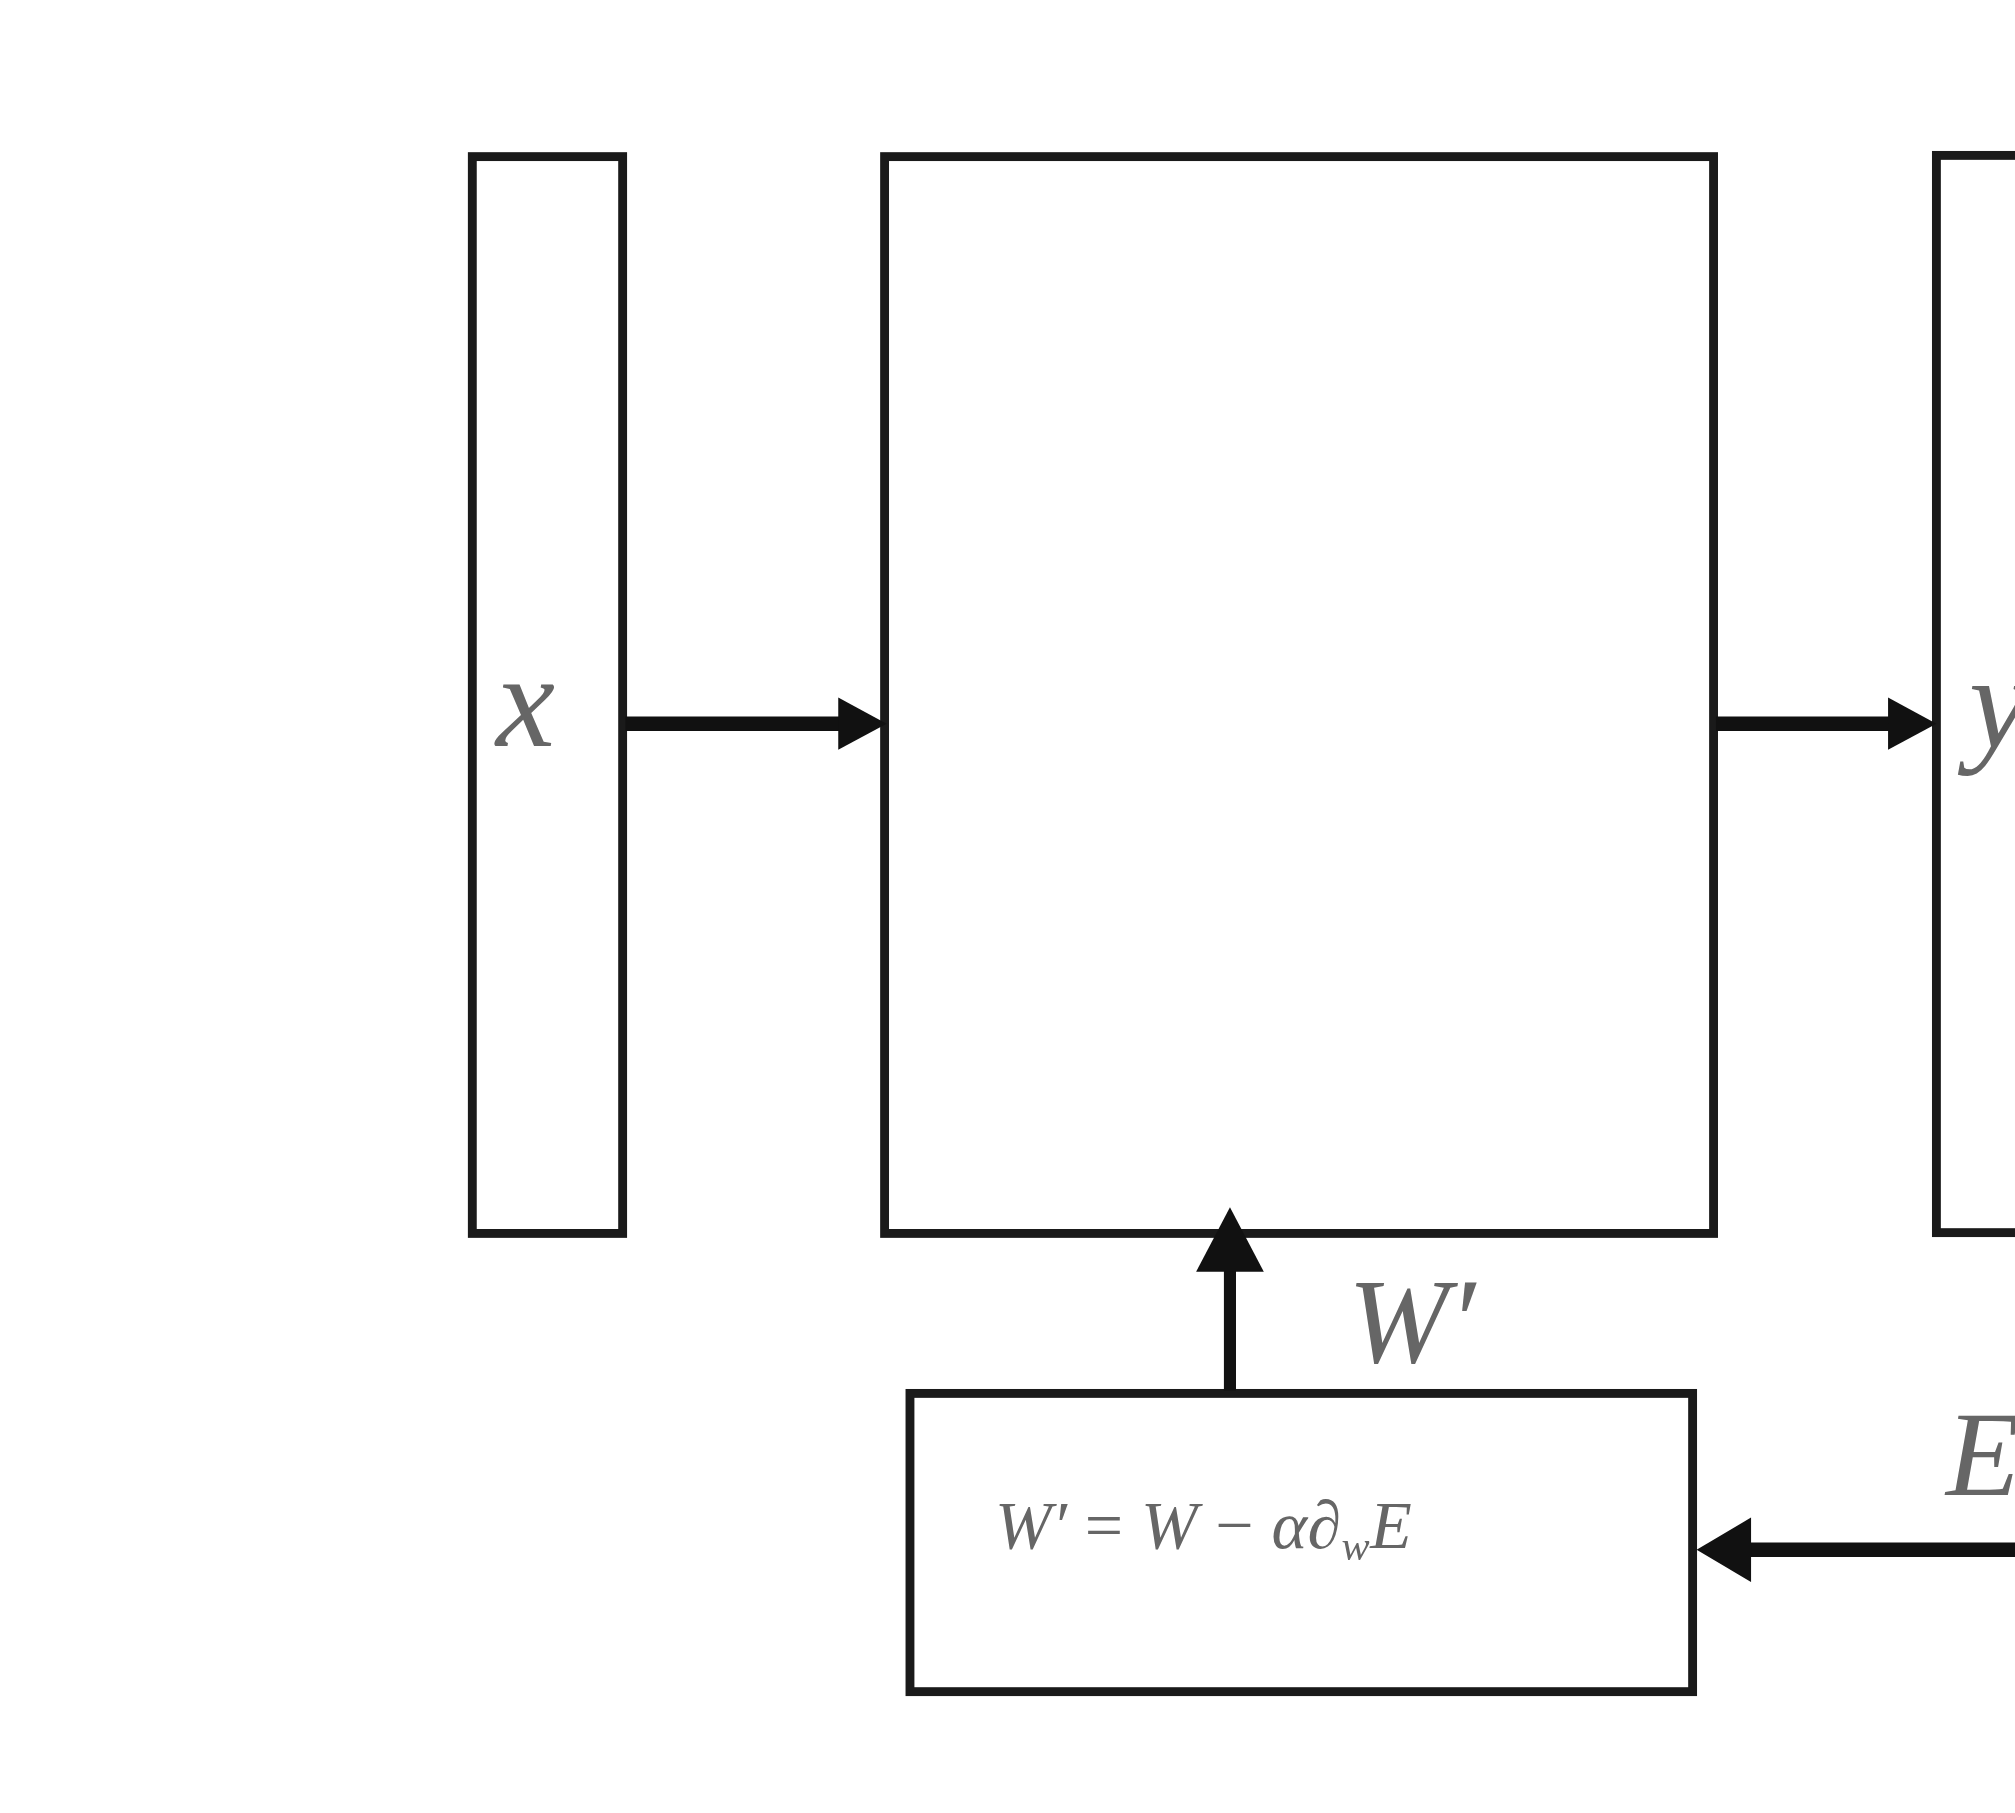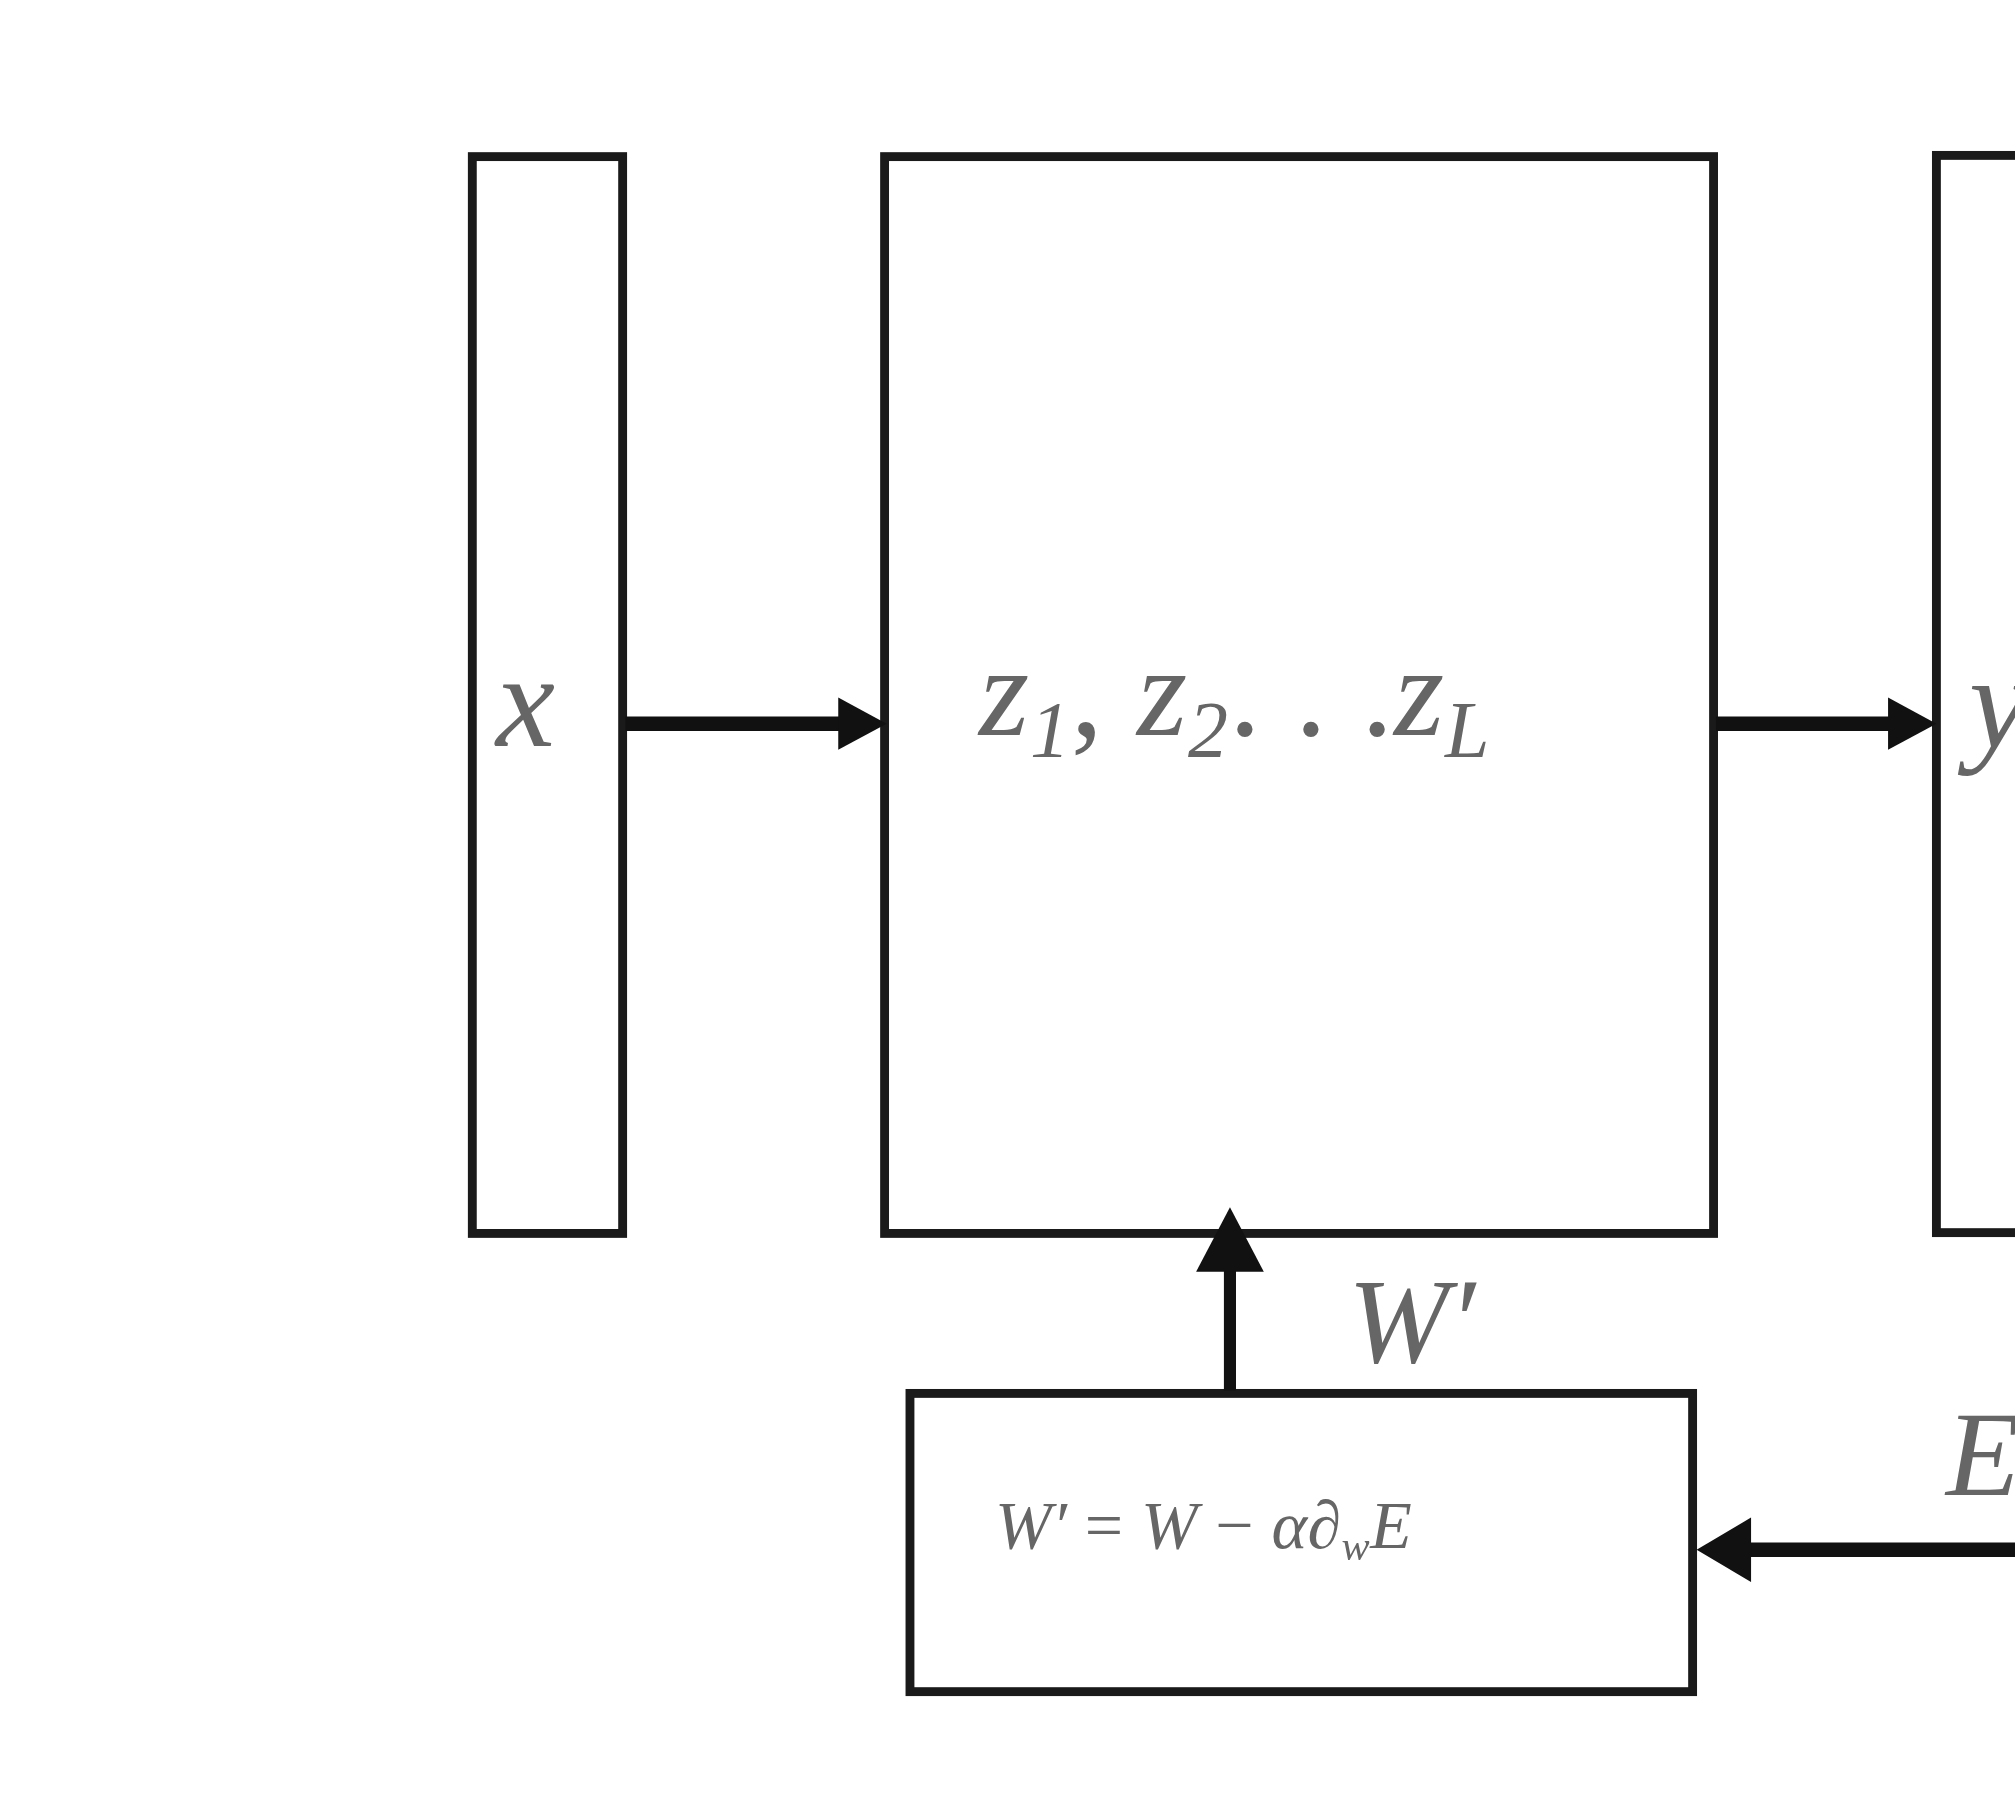--- a/index.html
+++ b/index.html
@@ -134,21 +134,20 @@
 
     <g>
       <line x1="3052" y1="3450" x2="3052" y2="3090" stroke="#111111" stroke-width="30"></line>
       <polygon points="3052,2995 2968,3155 3136,3155" fill="#111111"></polygon>
     </g>
 
   </svg>
 
   <div class="lbl" id="label-x">x</div>
 
-  <div class="lbl" id="label-z"><span><span>z</span><span class="sub">1</span></span><span class="up">,</span>&nbsp;<span><span>z</span><span class="sub">2</span></span><span class="up">. . .</span><span><span>z</span><span class="sub">L</span></span></div>
 
   <div class="lbl" id="label-y">y</div>
 
   <div class="lbl" id="label-wprime"><span>W</span><span class="prime">′</span></div>
 
   <div class="lbl" id="label-e">E</div>
 
   <div class="lbl" id="label-formula"><span>W′</span><span class="up">&nbsp;</span><span class="up">=</span><span class="up">&nbsp;</span><span>W</span><span class="up">&nbsp;</span><span class="up">−</span><span class="up">&nbsp;</span><span>α</span><span>∂</span><span class="sub">w</span><span>E</span></div>
 
 </div>

